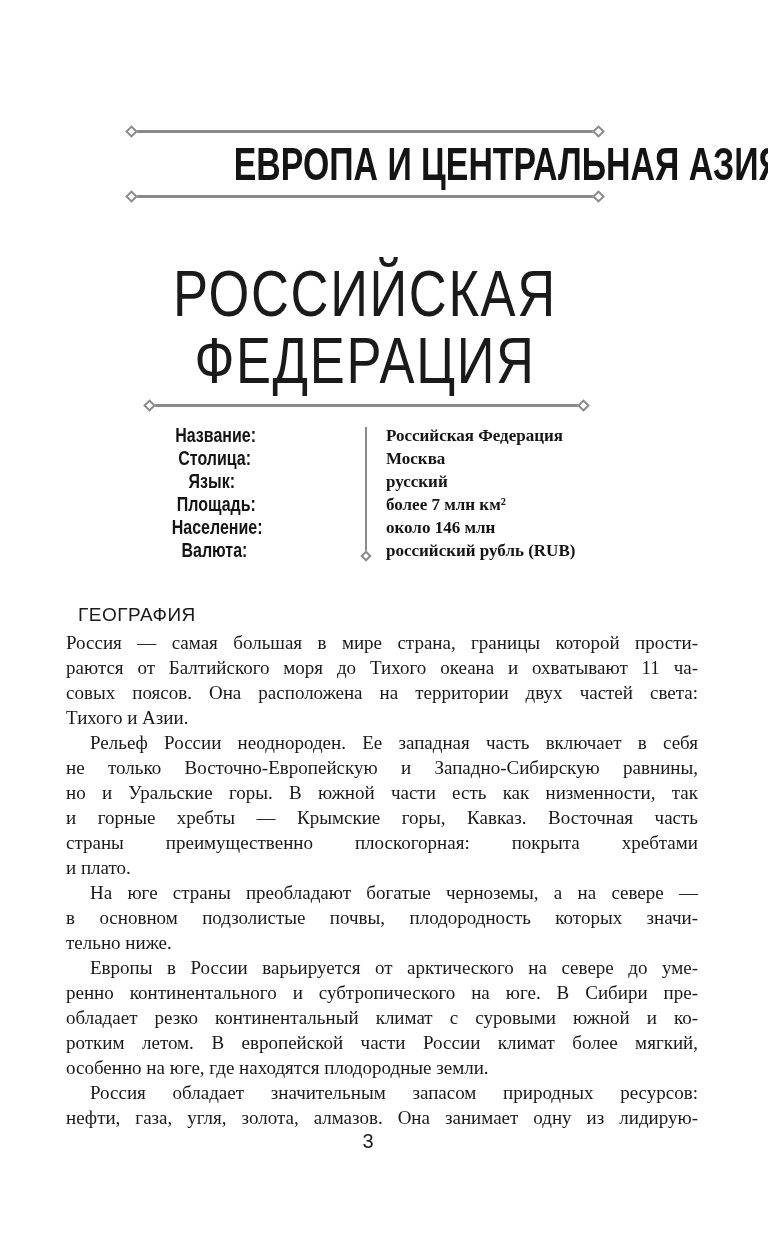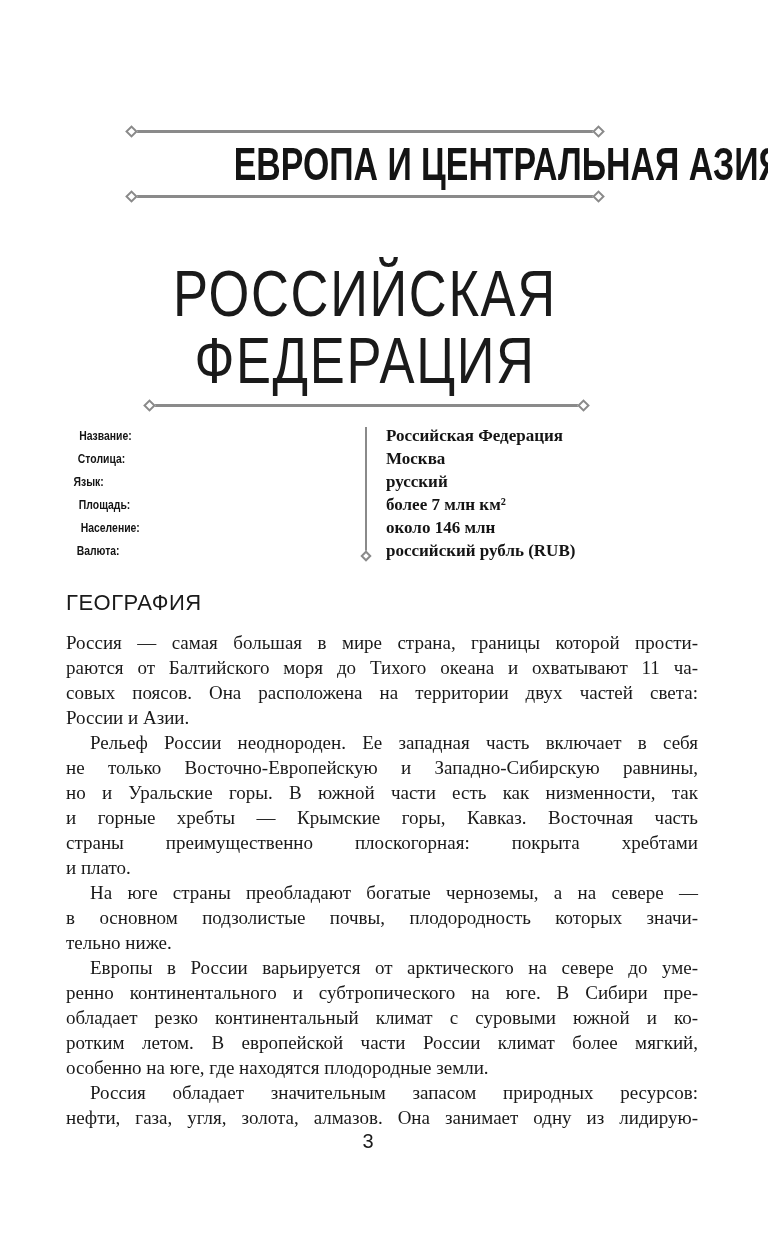--- a/index.html
+++ b/index.html
@@ -63,23 +63,23 @@
   }
 
   
   .facts{
     position:absolute;left:66px;top:424px;
     display:grid;
     grid-template-columns:280px 40px 300px;
   }
   .facts-labels,.facts-values{display:block;}
   .fact-label{
-    text-align:left;
-    font-family:"Liberation Sans", sans-serif;
-    font-weight:700;font-size:13px;line-height:23px;
+    text-align:center;
+    font-family:"Liberation Sans", sans-serif;
+    font-weight:700;font-size:20px;line-height:23px;
     white-space:nowrap;
   }
   .fact-label>span{
     display:inline-block;
     transform:scaleX(0.8);
     transform-origin:100% 50%;
   }
   .fact-value{
     font-family:"Liberation Serif", serif;
     font-weight:700;font-size:17px;line-height:23px;
@@ -93,23 +93,23 @@
     top:3px;bottom:10px;width:2px;background:#8a8a8a;
   }
   .facts-divider .diamond{
     position:absolute;left:50%;bottom:2px;
     margin-left:-4.5px;
     width:4px;height:4px;border-width:2px;
   }
 
   
   .section-heading{
-    position:absolute;left:66px;top:592px;margin:0;
-    font-family:"Liberation Sans", sans-serif;
-    font-weight:500;font-size:22px;line-height:22px;
+    position:absolute;left:66px;top:592px;margin:12px;
+    font-family:"Liberation Sans", sans-serif;
+    font-weight:500;font-size:19px;line-height:22px;
     letter-spacing:0.5px;color:#1a1a1a;
   }
   .body-text{
     position:absolute;left:66px;top:620px;width:632px;
     font-size:19px;line-height:25px;color:#1a1a1a;margin-top:10px;
   }
   .l{
     text-align:justify;
     text-align-last:justify;
     white-space:normal;
@@ -179,21 +179,21 @@
     </div>
   </div>
 
   <h2 class="section-heading">ГЕОГРАФИЯ</h2>
 
   <div class="body-text">
 
     <div class="l">Россия — самая большая в мире страна, границы которой прости-</div>
     <div class="l">раются от Балтийского моря до Тихого океана и охватывают 11 ча-</div>
     <div class="l">совых поясов. Она расположена на территории двух частей света:</div>
-    <div class="l flush">России и Азии.</div>
+    <div class="l flush">Тихого и Азии.</div>
 
     <div class="l ind">Рельеф России неоднороден. Ее западная часть включает в себя</div>
     <div class="l">не только Восточно-Европейскую и Западно-Сибирскую равнины,</div>
     <div class="l">но и Уральские горы. В южной части есть как низменности, так</div>
     <div class="l">и горные хребты — Крымские горы, Кавказ. Восточная часть</div>
     <div class="l">страны преимущественно плоскогорная: покрыта хребтами</div>
     <div class="l flush">и плато.</div>
 
     <div class="l ind">На юге страны преобладают богатые черноземы, а на севере —</div>
     <div class="l">в основном подзолистые почвы, плодородность которых значи-</div>

